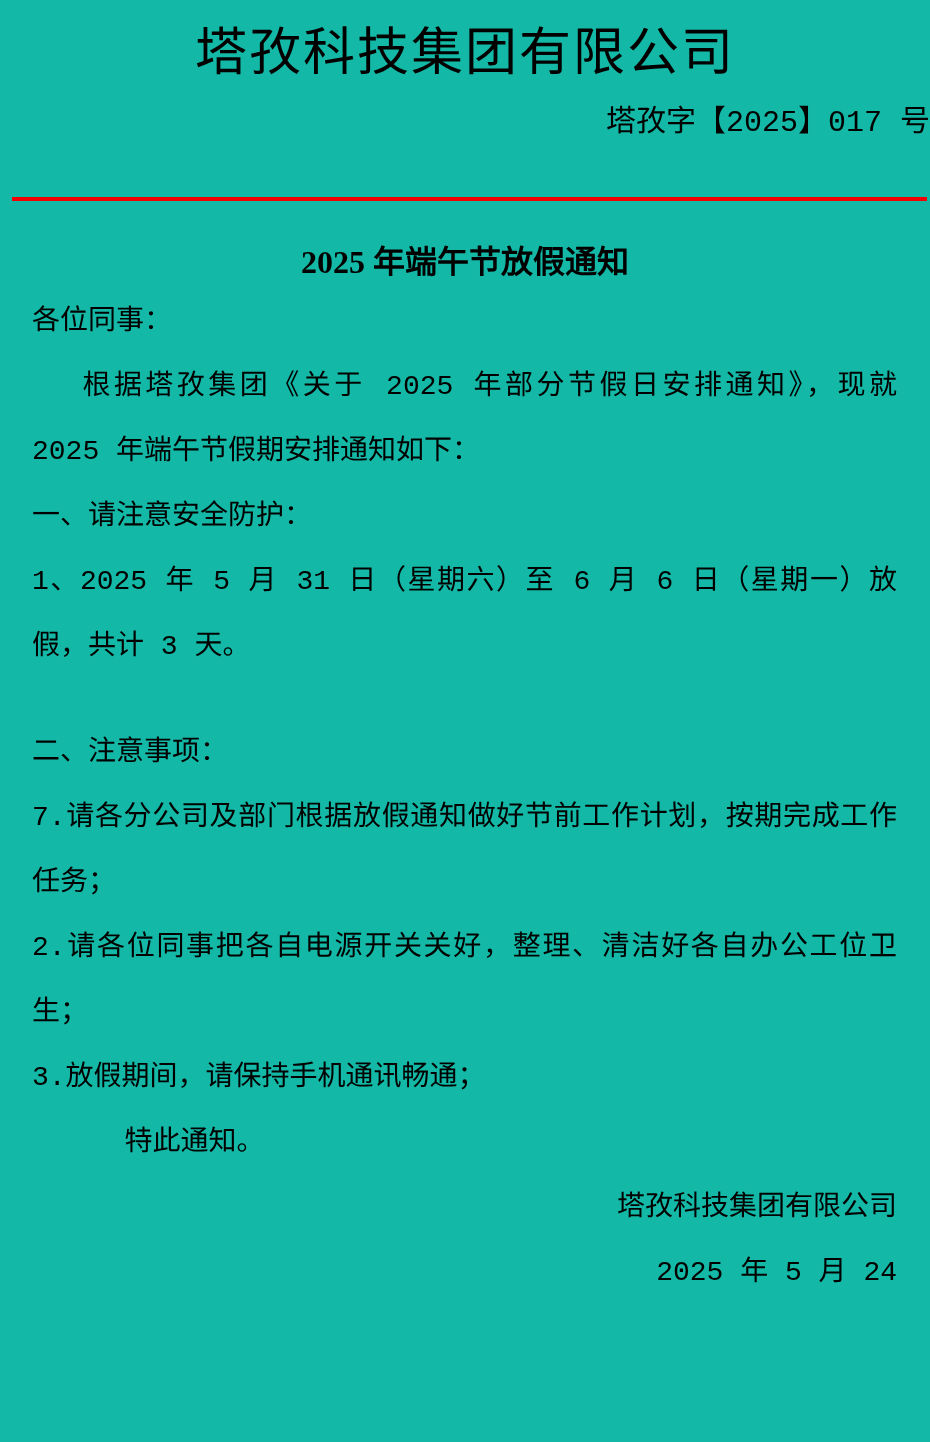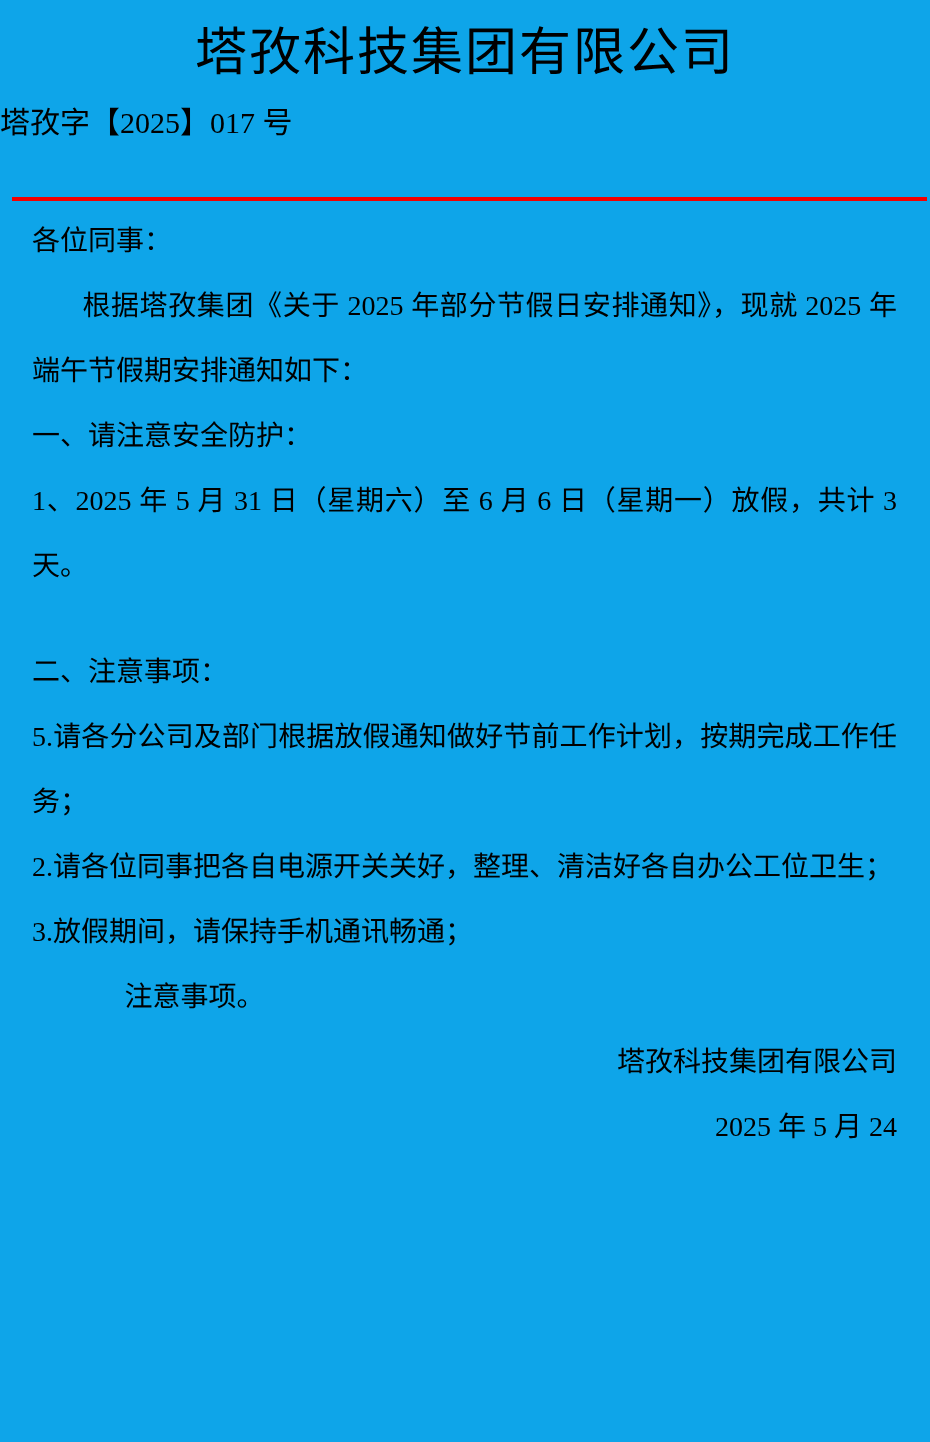--- a/index.html
+++ b/index.html
@@ -3,63 +3,63 @@
 <meta charset="utf-8">
 <style>
   * { margin: 0; padding: 0; box-sizing: border-box; }
   html, body { background: #ffffff; }
   body { width: 930px; }
 
   .page {
     position: relative;
     width: 930px;
     min-height: 1442px;
-    background: #0ea5e9;
+    background: #14b8a6;
     color: #000000;
     overflow: hidden;
   }
 
   .company-title {
     font-family: "Liberation Serif", serif;
     font-weight: 400;
     font-size: 52px;
     line-height: 62px;
     letter-spacing: 2px;
     text-align: center;
     margin-top: 22px;
     white-space: nowrap;
   }
 
   .doc-number {
-    font-family: Liberation Serif, serif;
+    font-family: Liberation Mono, monospace;
     font-weight: 400;
     font-size: 30px;
     line-height: 38px;
-    text-align: left;
+    text-align: right;
     margin-top: 20px;
   }
 
   .red-rule {
     height: 4px;
     border: none;
     background: #f40000;
     margin: 55px 3px 0 12px;
   }
 
   .notice-title {
     font-family: "Liberation Serif", serif;
     font-weight: 700;
     font-size: 32px;
     line-height: 40px;
     text-align: center;
     margin-top: 41px;
   }
 
   .doc-body {
-    font-family: Liberation Serif, serif;
+    font-family: Liberation Mono, monospace;
     font-size: 28px;
     line-height: 65px;
     text-align: justify;
     padding: 0 33px 0 32px;
     margin-top: 7px;
   }
 
   .doc-body p { margin: 0; }
 
   .first-indent { text-indent: 1.8em; }
@@ -72,42 +72,43 @@
 <body>
 
 <div class="page">
 
   <header>
     <h1 class="company-title">塔孜科技集团有限公司</h1>
     <div class="doc-number">塔孜字【2025】017 号</div>
     <hr class="red-rule">
   </header>
 
+  <h2 class="notice-title">2025 年端午节放假通知</h2>
 
   <main class="doc-body">
 
     <p>各位同事：</p>
 
     <p class="first-indent">根据塔孜集团《关于 2025 年部分节假日安排通知》，现就 2025 年端午节假期安排通知如下：</p>
 
     <p>一、请注意安全防护：</p>
 
     <p>1、2025 年 5 月 31 日（星期六）至 6 月 6 日（星期一）放假，共计 3 天。</p>
 
     <div class="para-spacer"></div>
 
     <p>二、注意事项：</p>
 
-    <p>5.请各分公司及部门根据放假通知做好节前工作计划，按期完成工作任务；</p>
+    <p>7.请各分公司及部门根据放假通知做好节前工作计划，按期完成工作任务；</p>
 
     <p>2.请各位同事把各自电源开关关好，整理、清洁好各自办公工位卫生；</p>
 
     <p>3.放假期间，请保持手机通讯畅通；</p>
 
 
-    <p class="closing-indent">注意事项。</p>
+    <p class="closing-indent">特此通知。</p>
 
     <p class="align-right sig-offset">塔孜科技集团有限公司</p>
 
     <p class="align-right">2025 年 5 月 24</p>
 
   </main>
 </div>
 
 </body></html>

